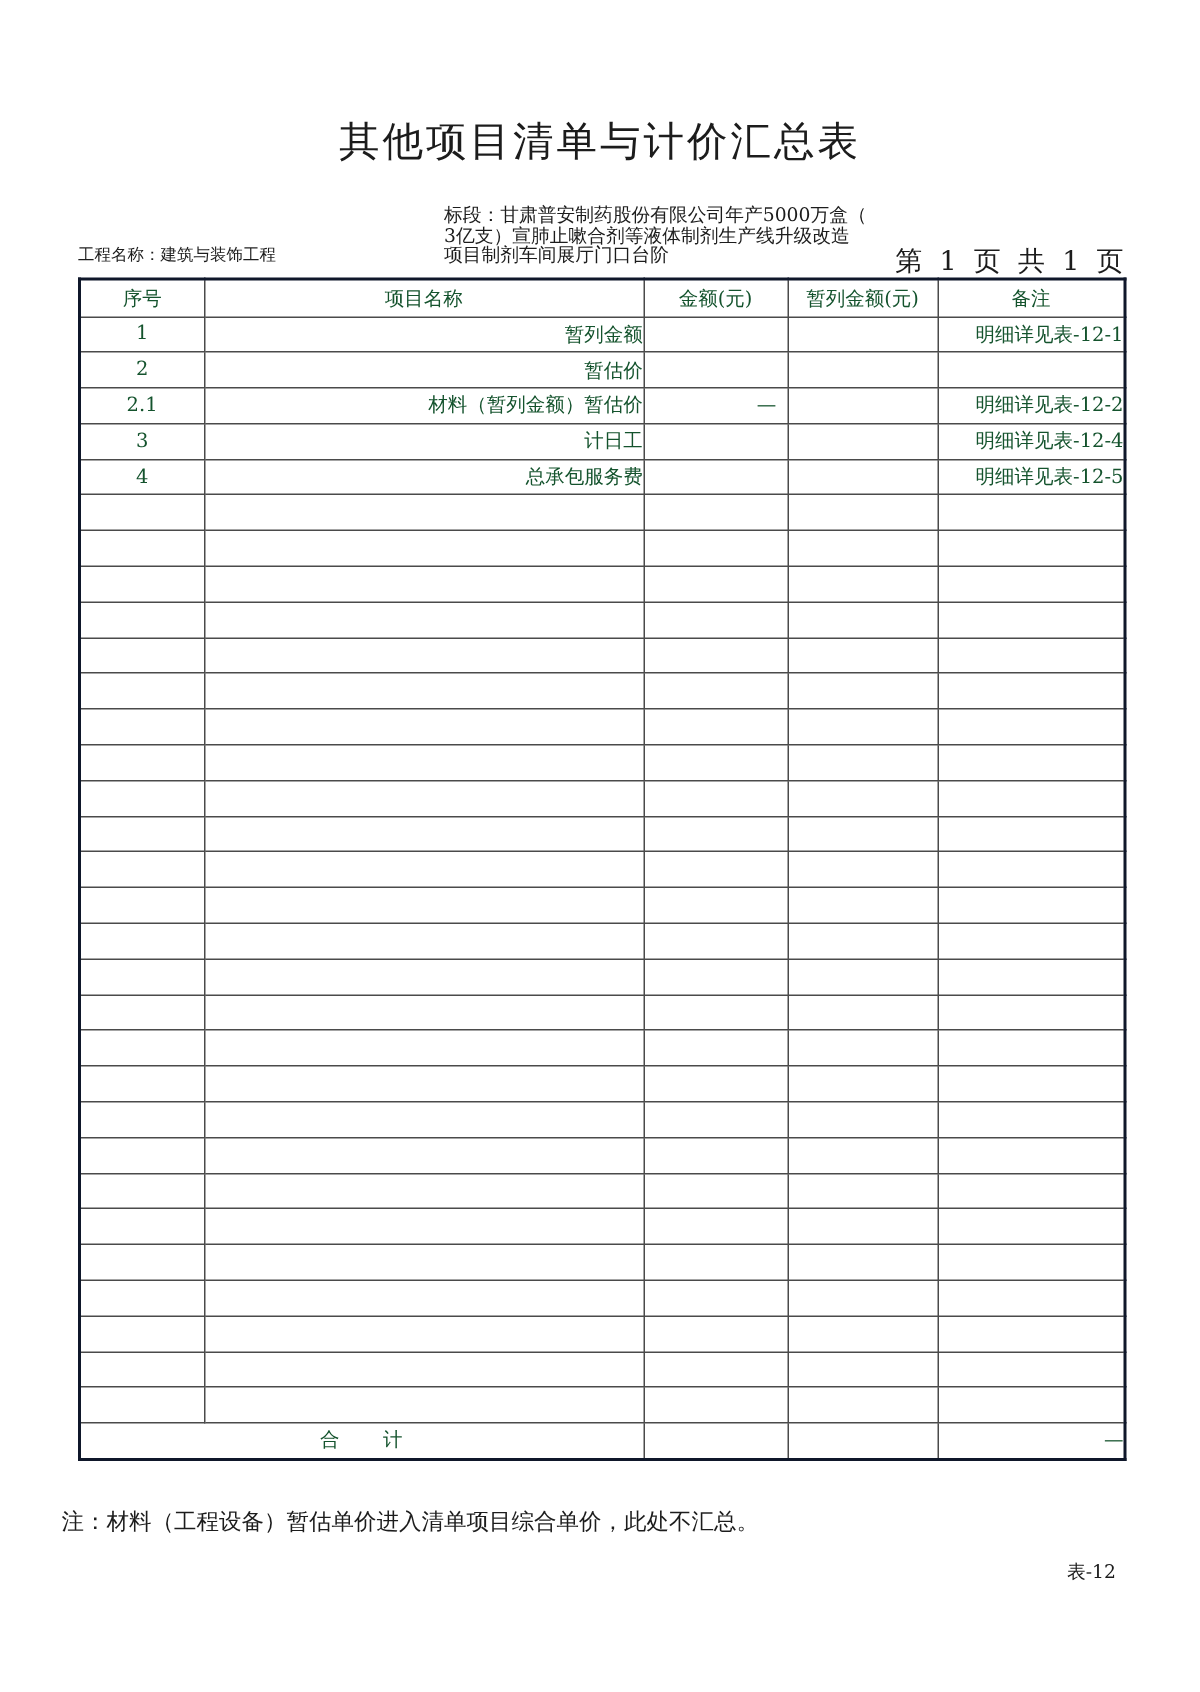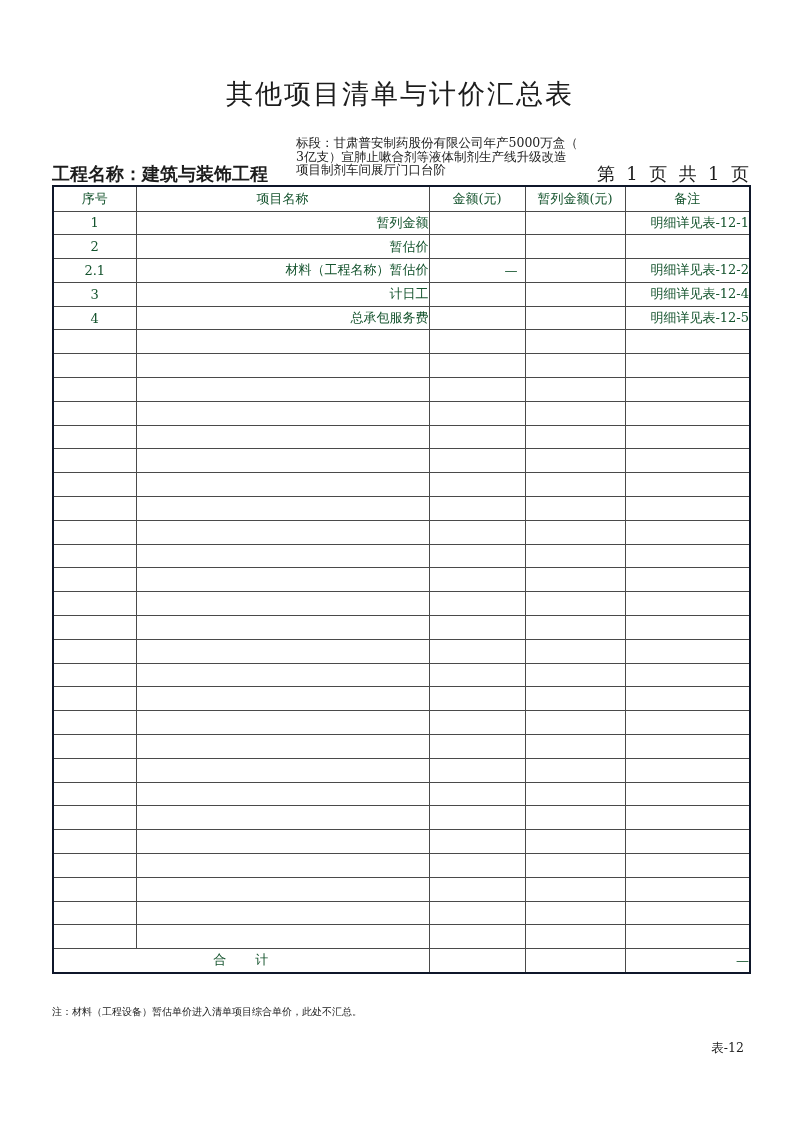--- a/index.html
+++ b/index.html
@@ -14,21 +14,21 @@
     position:absolute; top:76px; left:0; width:100%;
     text-align:center; font-size:27px; letter-spacing:2px;
     font-weight:normal; white-space:nowrap;
   }
   .section-block {
     position:absolute; left:296px; top:136px; width:320px;
     font-size:12.5px; line-height:13.6px; white-space:nowrap;
   }
   .project-name {
     position:absolute; left:52px; top:162px;
-    font-size:18px; white-space:nowrap;font-weight:bold;
+    font-size:11px; white-space:nowrap;
   }
   .page-indicator {
     position:absolute; top:162px; right:51px;
     font-size:18px; white-space:pre;
   }
   table.summary {
     position:absolute; left:52px; top:185px; width:697px;
     border-collapse:collapse; table-layout:fixed;
     font-size:13px; color:#14532d;
     border:2px solid #0f172a;
@@ -42,22 +42,22 @@
   table.summary tbody tr { height:23.8px; }
   table.summary .total-band tr { height:24px; }
   th { text-align:center; }
   .col-no { text-align:center; }
   .col-name { text-align:right; padding-left:6px !important; }
   .col-amount { text-align:right; padding-right:7px !important; }
   .col-settlement { text-align:center; }
   .col-remark { text-align:right; padding-left:3px !important; }
   .total-label { text-align:center; letter-spacing:1px; }
   .note-text {
-    position:absolute; left:52px; top:1005px;
-    font-size:10px; white-space:nowrap;
+    position:absolute; left:41px; top:1005px;
+    font-size:15px; white-space:nowrap;
   }
   .sheet-label {
     position:absolute; top:1040px; right:56px;
     font-size:12.5px; white-space:nowrap;
   }
 </style>
 </head>
 <body>
 
 <div class="page">
@@ -101,21 +101,21 @@
         </tr>
         <tr>
           <td class="col-no">2</td>
           <td class="col-name">暂估价</td>
           <td class="col-amount"></td>
           <td class="col-settlement"></td>
           <td class="col-remark"></td>
         </tr>
         <tr>
           <td class="col-no">2.1</td>
-          <td class="col-name">材料（工程名称）暂估价</td>
+          <td class="col-name">材料（暂列金额）暂估价</td>
           <td class="col-amount">—</td>
           <td class="col-settlement"></td>
           <td class="col-remark">明细详见表-12-2</td>
         </tr>
         <tr>
           <td class="col-no">3</td>
           <td class="col-name">计日工</td>
           <td class="col-amount"></td>
           <td class="col-settlement"></td>
           <td class="col-remark">明细详见表-12-4</td>

